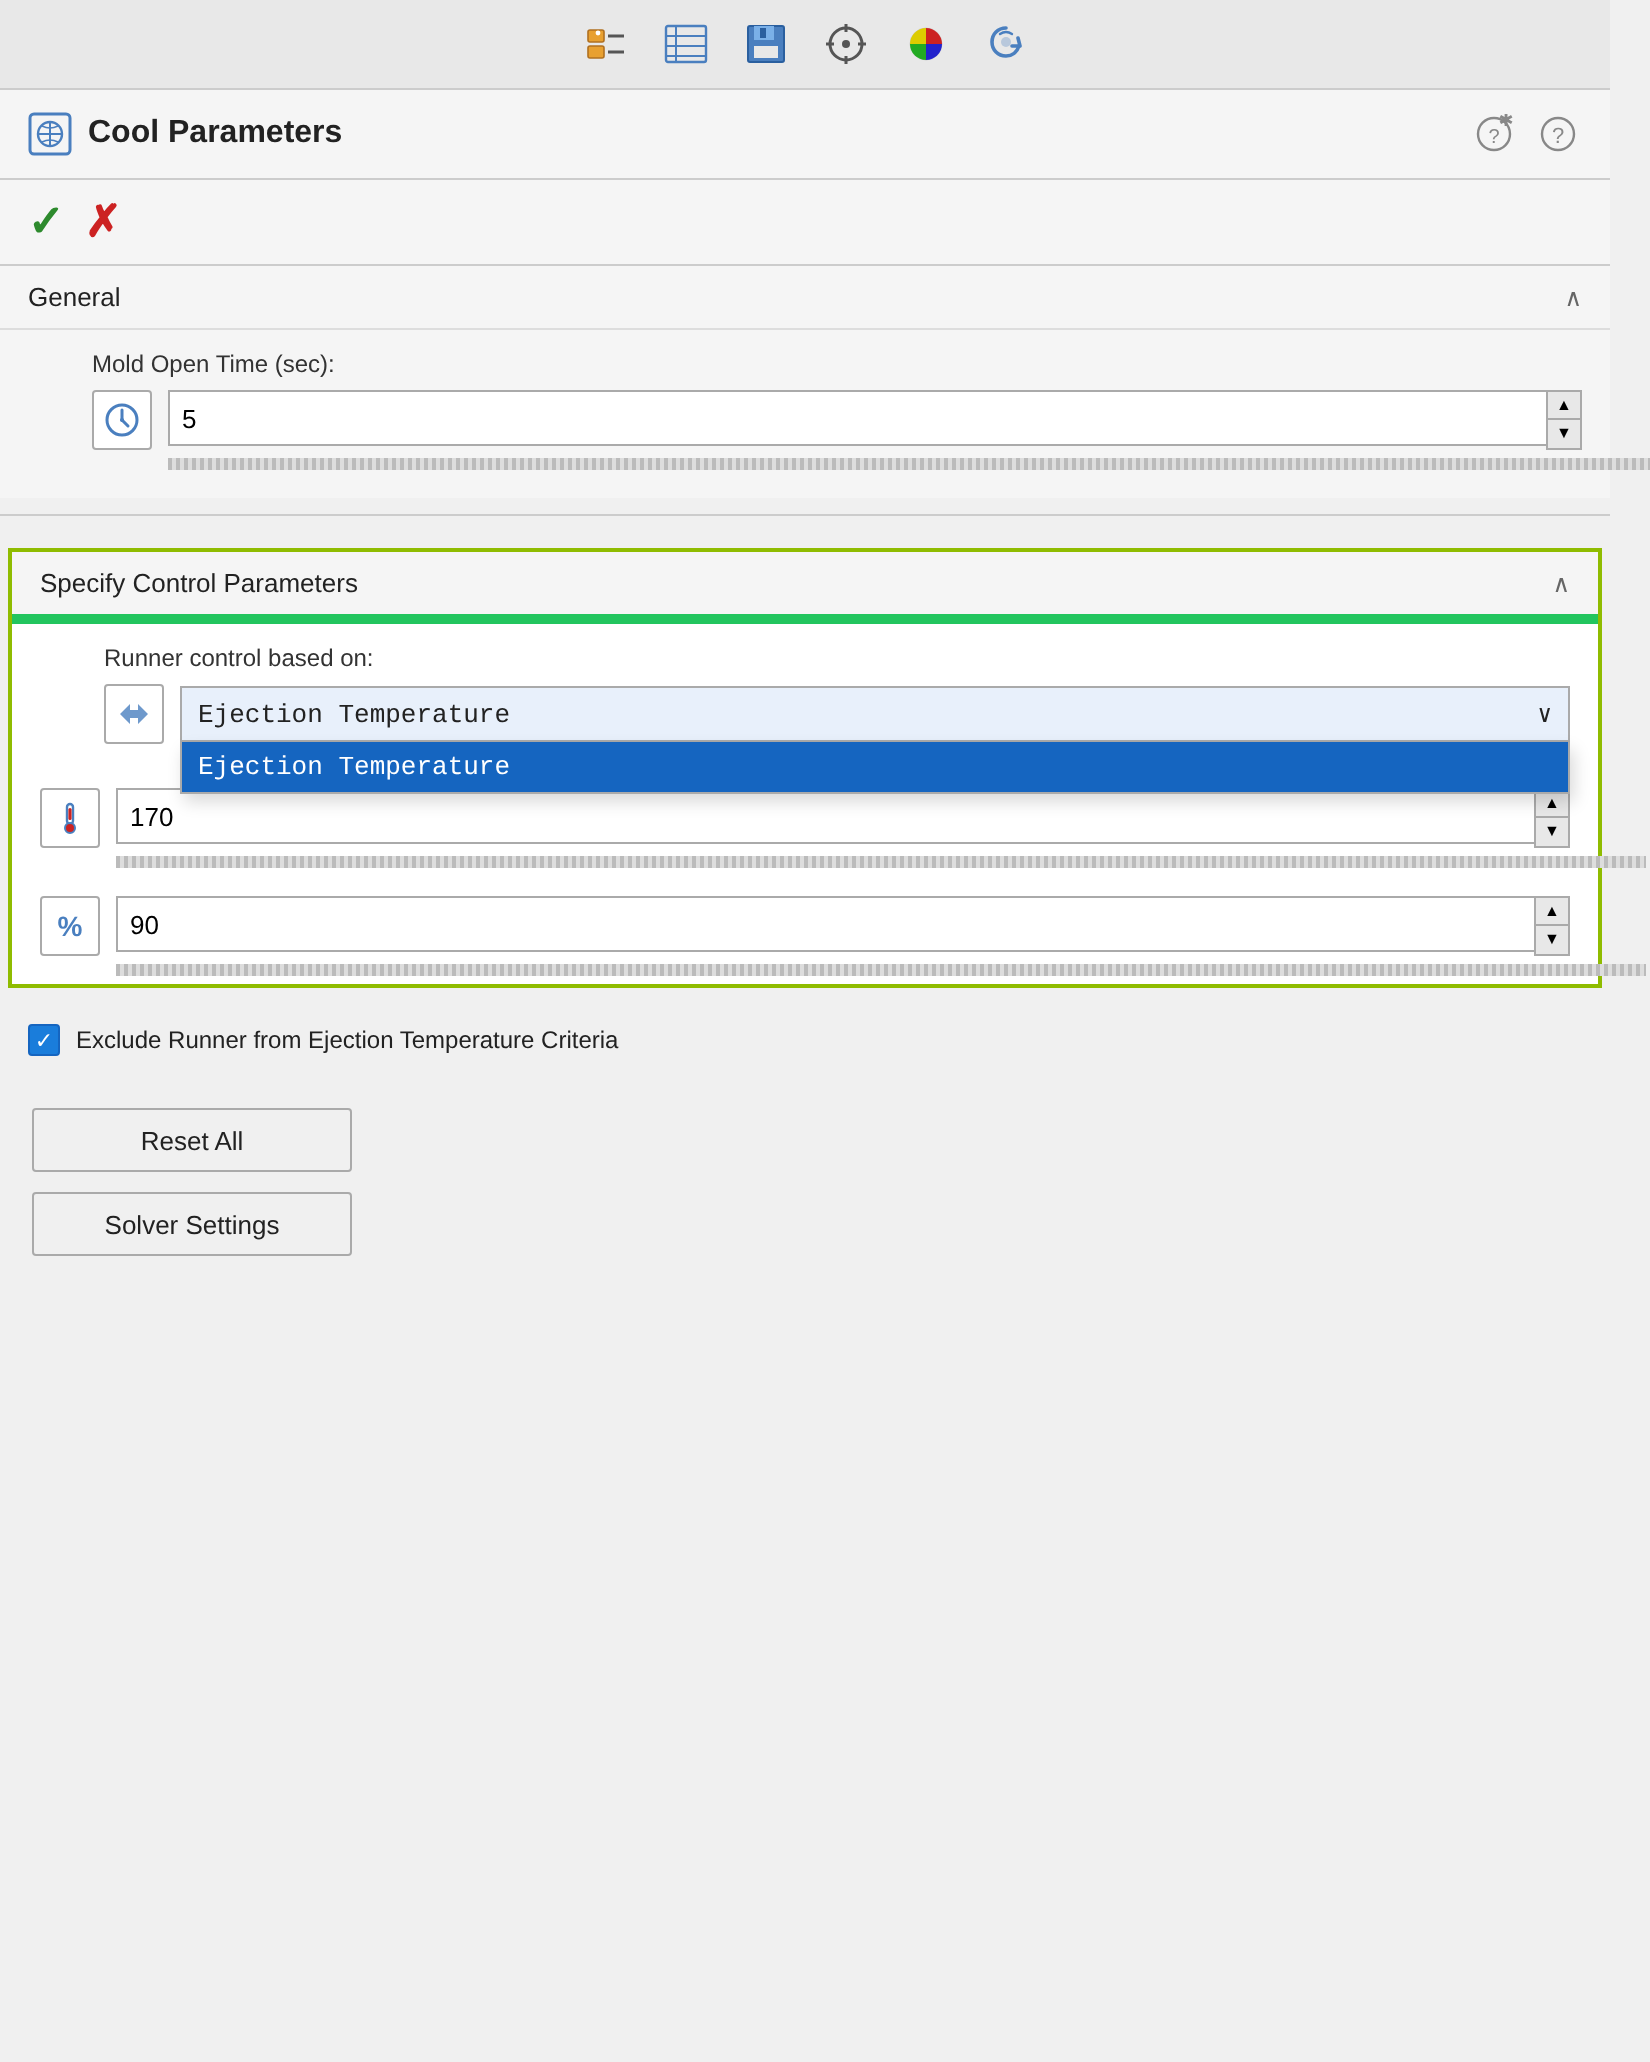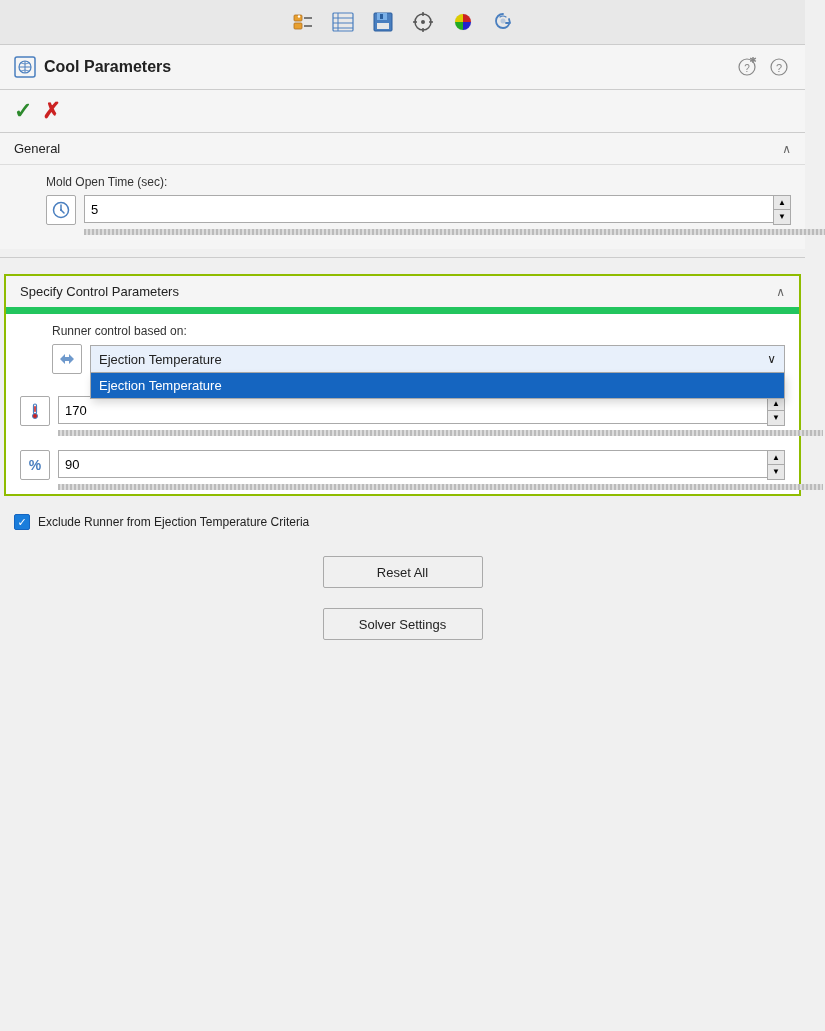--- a/index.html
+++ b/index.html
@@ -225,27 +225,28 @@
 
     
     .section-highlighted {
       border: 2px solid #8fbc00;
       margin: 8px 4px;
       background: #fff;
     }
 
     .section-highlighted .section-header {
       background: #f5f5f5;
-      border-bottom: 7px solid #22c55e;
+      border-bottom: 5px solid #22c55e;
     }
 
     
     .dropdown-wrap {
       position: relative;
       flex: 1;
+      font-family: Liberation Mono, monospace;
     }
 
     .dropdown-btn {
       width: 100%;
       height: 28px;
       border: 1px solid #aaa;
       background: #e8f0fb;
       display: flex;
       align-items: center;
       justify-content: space-between;
@@ -303,22 +304,21 @@
 
     .checkbox-label {
       font-size: 12px;
       color: #222;
     }
 
     
     .buttons-section {
       display: flex;
       flex-direction: column;
-      align-items: center;
-      gap: 20px;
+      gap: 10px;
       padding: 16px;
     }
 
     .action-button {
       width: 160px;
       height: 32px;
       background: #f0f0f0;
       border: 1px solid #aaa;
       border-radius: 2px;
       cursor: pointer;

